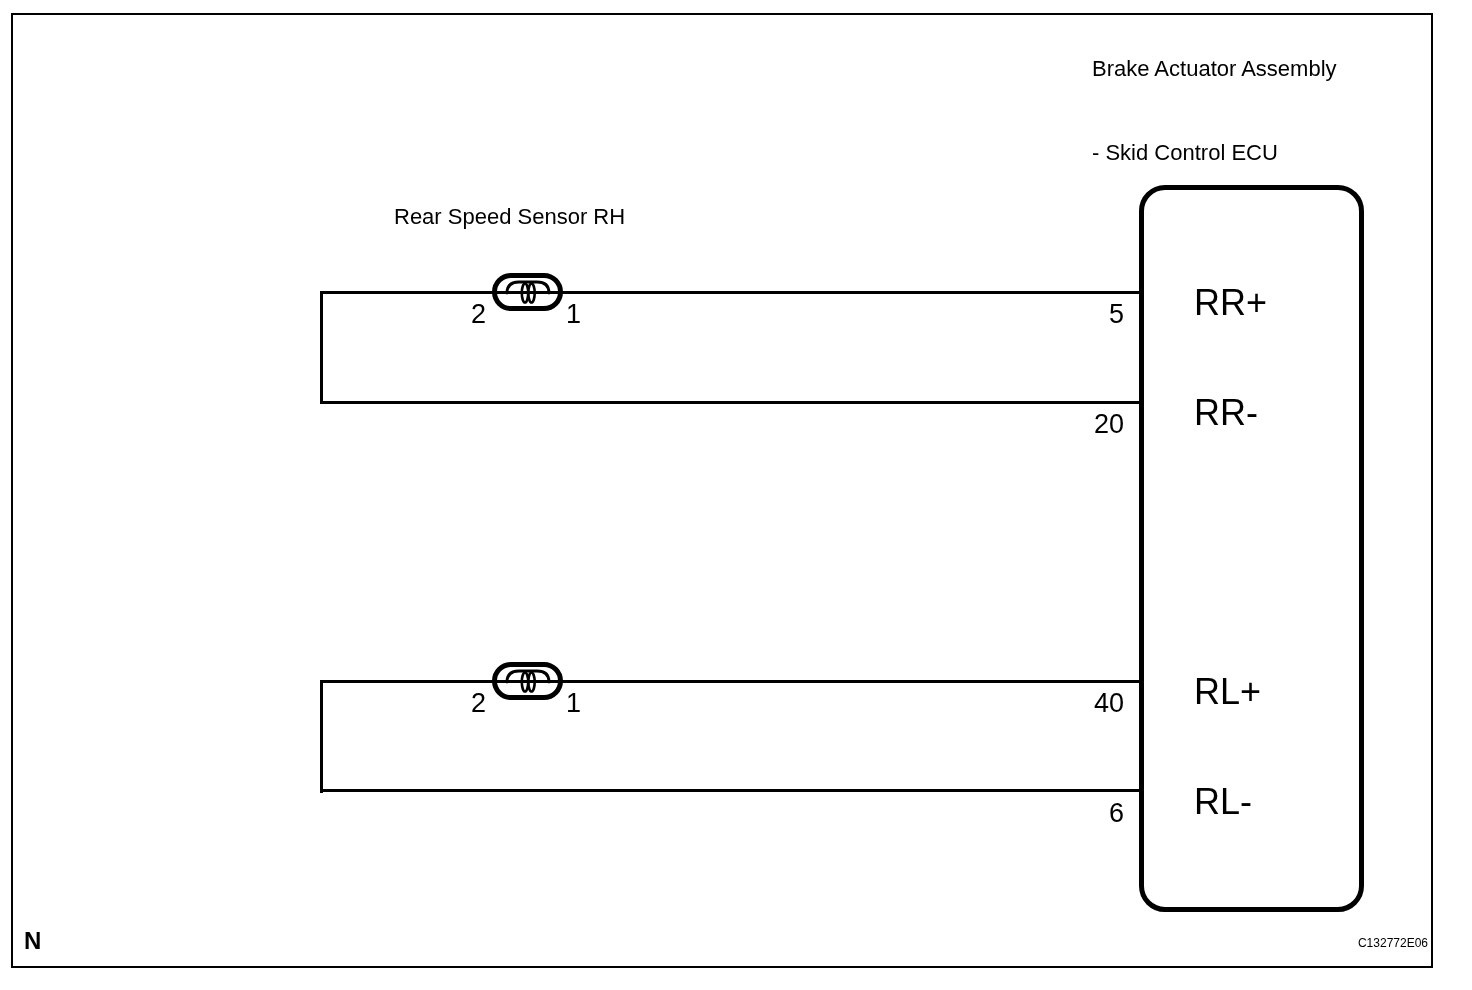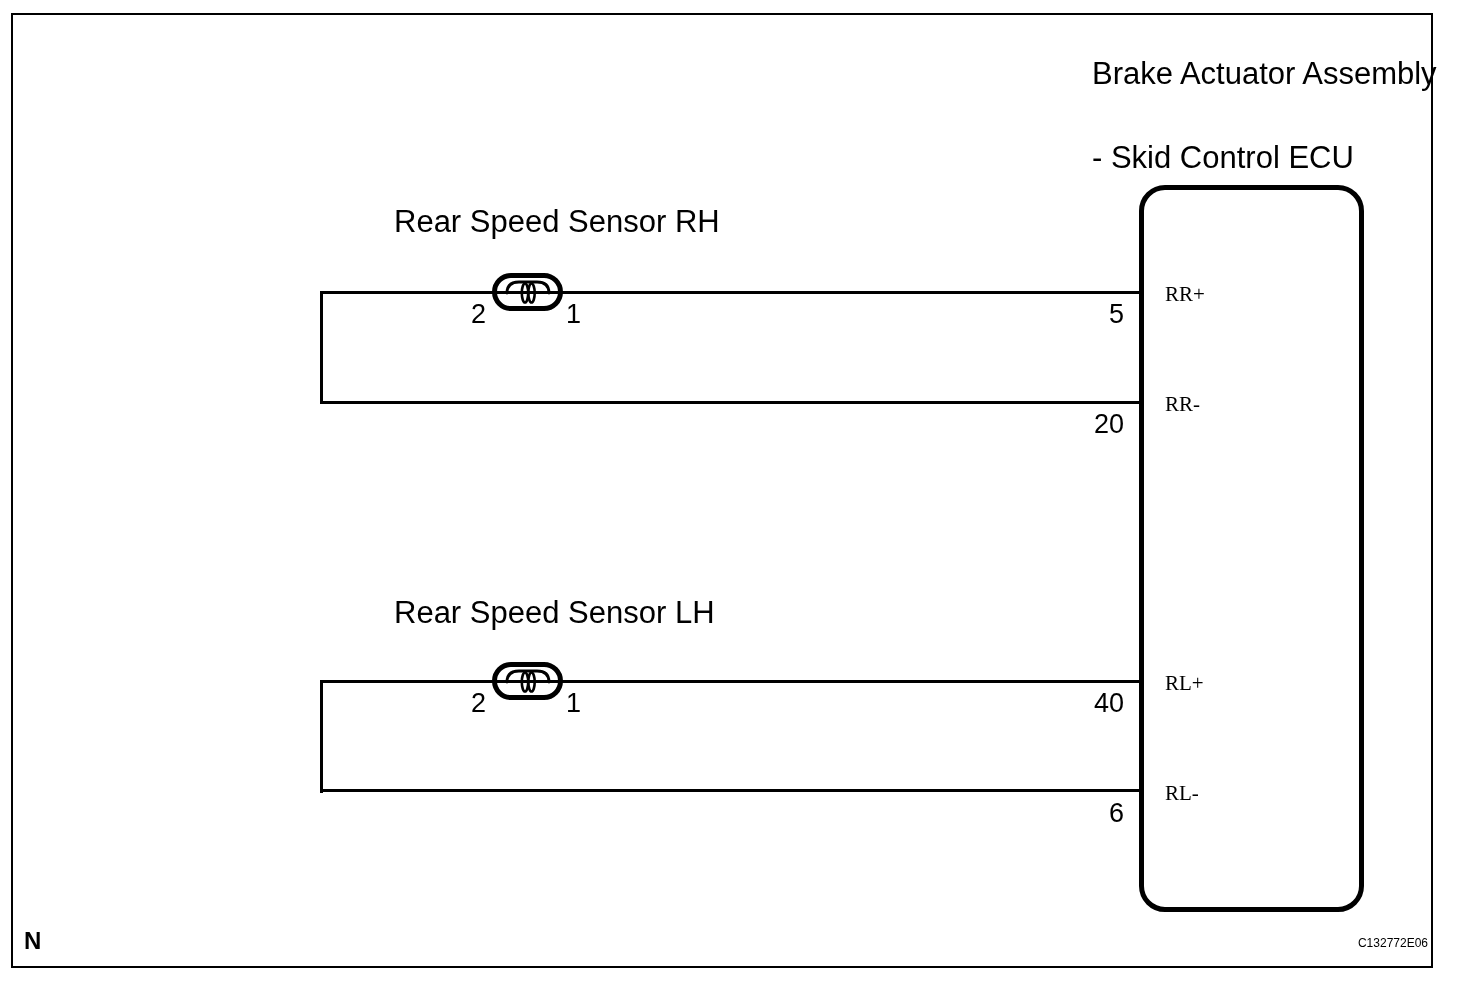--- a/index.html
+++ b/index.html
@@ -18,21 +18,21 @@
     background:var(--bg);
     overflow:hidden;
   }
   .outer-border{
     position:absolute;left:11px;top:13px;
     width:1422px;height:955px;
     border:2px solid var(--line);
   }
   .txt{
     position:absolute;
-    font-size:31px;
+    font-size:22px;
     line-height:1.1;
     white-space:nowrap;
   }
   .ecu-box{
     position:absolute;
     left:1139px;top:185px;
     width:225px;height:727px;
     border:5px solid var(--line);
     border-radius:26px;
     background:transparent;
@@ -52,24 +52,23 @@
     text-align:right;
   }
   .pin-num{
     position:absolute;
     left:1040px;width:84px;
     font-size:27px;line-height:1.1;
     text-align:right;
   }
   .pin-label{
     position:absolute;
-    left:1165px;
-    font-size:21px;line-height:1.1;
+    left:1194px;
+    font-size:36px;line-height:1.1;
     white-space:nowrap;
-    font-family:Liberation Serif, serif;
   }
   .marker{
     position:absolute;
     left:24px;top:929px;
     font-size:24px;font-weight:bold;line-height:1;
   }
   .fig-code{
     position:absolute;
     left:1220px;top:937px;width:208px;
     font-size:12px;line-height:1;
@@ -100,21 +99,20 @@
   <div class="txt" style="left:394px;top:205px;">Rear Speed Sensor RH</div>
   <div class="pill" style="left:492px;top:273px;"></div>
   <svg class="coil" style="left:504px;top:274px;" viewBox="0 0 48 36">
     <path d="M 3 19 C 3 9 10 8 15 8 L 33 8 C 38 8 45 9 45 19" fill="none" stroke="#000" stroke-width="2.8" stroke-linecap="round"></path>
     <ellipse cx="21" cy="19" rx="3.2" ry="9.5" fill="none" stroke="#000" stroke-width="2.6"></ellipse>
     <ellipse cx="27.5" cy="19" rx="3.2" ry="9.5" fill="none" stroke="#000" stroke-width="2.6"></ellipse>
   </svg>
   <div class="num" style="left:430px;top:300px;width:56px;">2</div>
   <div class="num" style="left:566px;top:300px;width:24px;text-align:left;">1</div>
 
-  <div class="txt" style="left:394px;top:596px;">Rear Speed Sensor LH</div>
   <div class="pill" style="left:492px;top:662px;"></div>
   <svg class="coil" style="left:504px;top:663px;" viewBox="0 0 48 36">
     <path d="M 3 19 C 3 9 10 8 15 8 L 33 8 C 38 8 45 9 45 19" fill="none" stroke="#000" stroke-width="2.8" stroke-linecap="round"></path>
     <ellipse cx="21" cy="19" rx="3.2" ry="9.5" fill="none" stroke="#000" stroke-width="2.6"></ellipse>
     <ellipse cx="27.5" cy="19" rx="3.2" ry="9.5" fill="none" stroke="#000" stroke-width="2.6"></ellipse>
   </svg>
   <div class="num" style="left:430px;top:689px;width:56px;">2</div>
   <div class="num" style="left:566px;top:689px;width:24px;text-align:left;">1</div>
 
   <div class="pin-num" style="top:300px;">5</div>

